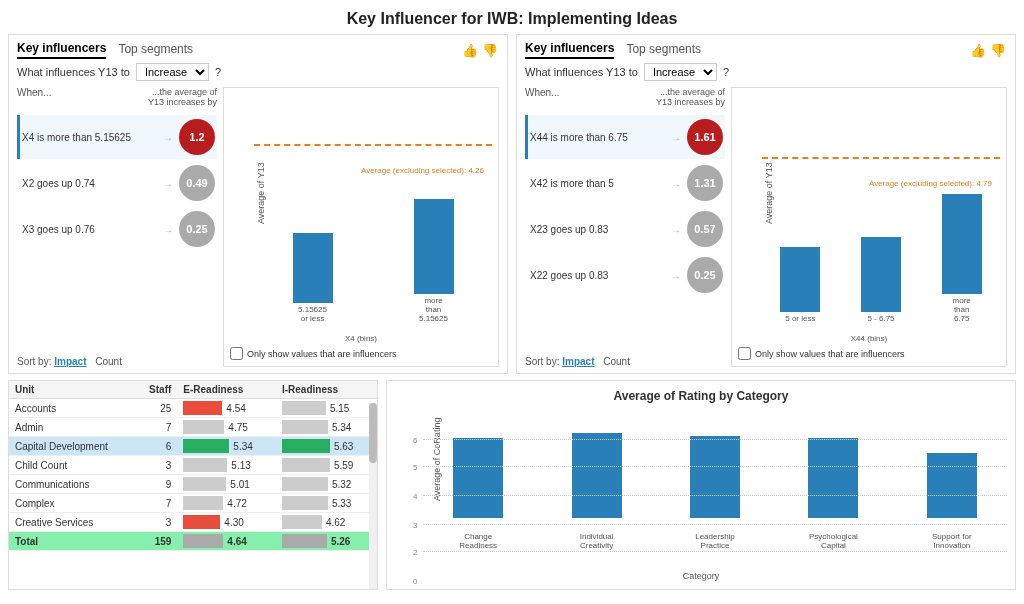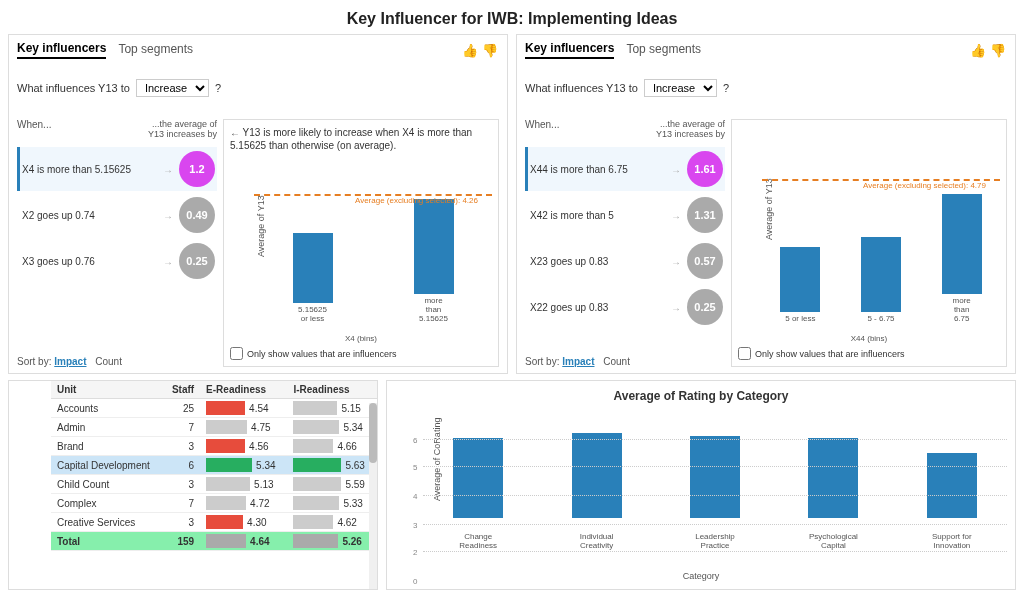--- a/index.html
+++ b/index.html
@@ -35,21 +35,20 @@
     }
 
     .influencer-panel {
       flex: 1;
       border: 1px solid #ddd;
       background: #fff;
       display: flex;
       flex-direction: column;
       padding: 6px 8px;
       position: relative;
-      gap: 16px;
     }
 
     .panel-tabs {
       display: flex;
       align-items: center;
       gap: 12px;
       margin-bottom: 4px;
     }
 
     .panel-tab {
@@ -139,21 +138,21 @@
       border-radius: 50%;
       display: flex;
       align-items: center;
       justify-content: center;
       font-size: 11px;
       font-weight: bold;
       color: #fff;
       flex-shrink: 0;
     }
 
-    .bubble-blue { background: #d946ef; }
+    .bubble-blue { background: #b91c1c; }
     .bubble-gray { background: #aaa; }
 
     .sort-row {
       font-size: 10px;
       margin-top: 4px;
       color: #555;
     }
 
     .sort-row span.active {
       color: #2980b9;
@@ -225,24 +224,25 @@
 
     .avg-line {
       position: absolute;
       border-top: 2px dashed #e67e22;
       left: 24px;
       right: 0;
     }
 
     .avg-label {
       position: absolute;
-      right: 14px;
+      right: 8px;
       font-size: 8px;
       color: #e67e22;
       white-space: nowrap;
+      margin-top: 20px;
     }
 
     .x-axis-label {
       position: absolute;
       bottom: 0;
       left: 50%;
       transform: translateX(-50%);
       font-size: 8px;
       color: #555;
     }
@@ -263,21 +263,20 @@
       margin-top: 6px;
     }
 
     
     .table-panel {
       width: 370px;
       border: 1px solid #ddd;
       display: flex;
       flex-direction: column;
       position: relative;
-      padding-left: 42px;
     }
 
     .table-scroll {
       overflow-y: hidden;
       flex: 1;
     }
 
     table {
       width: 100%;
       border-collapse: collapse;
@@ -470,23 +469,20 @@
           </div>
 
           <div class="sort-row" style="margin-top: auto;">
             <span>Sort by:</span>
             <span class="active">Impact</span>
             <span style="margin-left:6px;">Count</span>
           </div>
         </div>
 
         <div class="influencer-chart">
-          <div class="chart-message">
-            <span class="arrow">← </span><span>Y13 is more likely to increase when X4 is more than 5.15625 than otherwise (on average).</span>
-          </div>
           <div style="position:relative; flex:1; display:flex; flex-direction:column;">
             <div class="bar-chart-area" style="height:140px;">
               <span class="y-axis-label">Average of Y13</span>
 
               <div class="avg-line" style="bottom: calc(75% - 10px + 20px);">
                 <span class="avg-label">Average (excluding selected): 4.26</span>
               </div>
 
               <div class="bar-group">
                 <div class="bar" style="height:70px;"></div>
@@ -637,36 +633,20 @@
           <span class="cell-val">4.75</span>
         </div>
       </td>
       <td>
         <div class="cell-bar">
           <span class="mini-bar" style="width:46px; background:#ccc;"></span>
           <span class="cell-val">5.34</span>
         </div>
       </td>
     </tr>
-              <tr>
-      <td>Brand</td>
-      <td class="right">3</td>
-      <td>
-        <div class="cell-bar">
-          <span class="mini-bar" style="width:39px; background:#e74c3c;"></span>
-          <span class="cell-val">4.56</span>
-        </div>
-      </td>
-      <td>
-        <div class="cell-bar">
-          <span class="mini-bar" style="width:40px; background:#ccc;"></span>
-          <span class="cell-val">4.66</span>
-        </div>
-      </td>
-    </tr>
               <tr class="row-highlighted-blue">
       <td>Capital Development</td>
       <td class="right">6</td>
       <td>
         <div class="cell-bar">
           <span class="mini-bar" style="width:46px; background:#27ae60;"></span>
           <span class="cell-val">5.34</span>
         </div>
       </td>
       <td>
@@ -682,20 +662,36 @@
       <td>
         <div class="cell-bar">
           <span class="mini-bar" style="width:44px; background:#ccc;"></span>
           <span class="cell-val">5.13</span>
         </div>
       </td>
       <td>
         <div class="cell-bar">
           <span class="mini-bar" style="width:48px; background:#ccc;"></span>
           <span class="cell-val">5.59</span>
+        </div>
+      </td>
+    </tr>
+              <tr>
+      <td>Communications</td>
+      <td class="right">9</td>
+      <td>
+        <div class="cell-bar">
+          <span class="mini-bar" style="width:43px; background:#ccc;"></span>
+          <span class="cell-val">5.01</span>
+        </div>
+      </td>
+      <td>
+        <div class="cell-bar">
+          <span class="mini-bar" style="width:46px; background:#ccc;"></span>
+          <span class="cell-val">5.32</span>
         </div>
       </td>
     </tr>
               <tr>
       <td>Complex</td>
       <td class="right">7</td>
       <td>
         <div class="cell-bar">
           <span class="mini-bar" style="width:40px; background:#ccc;"></span>
           <span class="cell-val">4.72</span>

